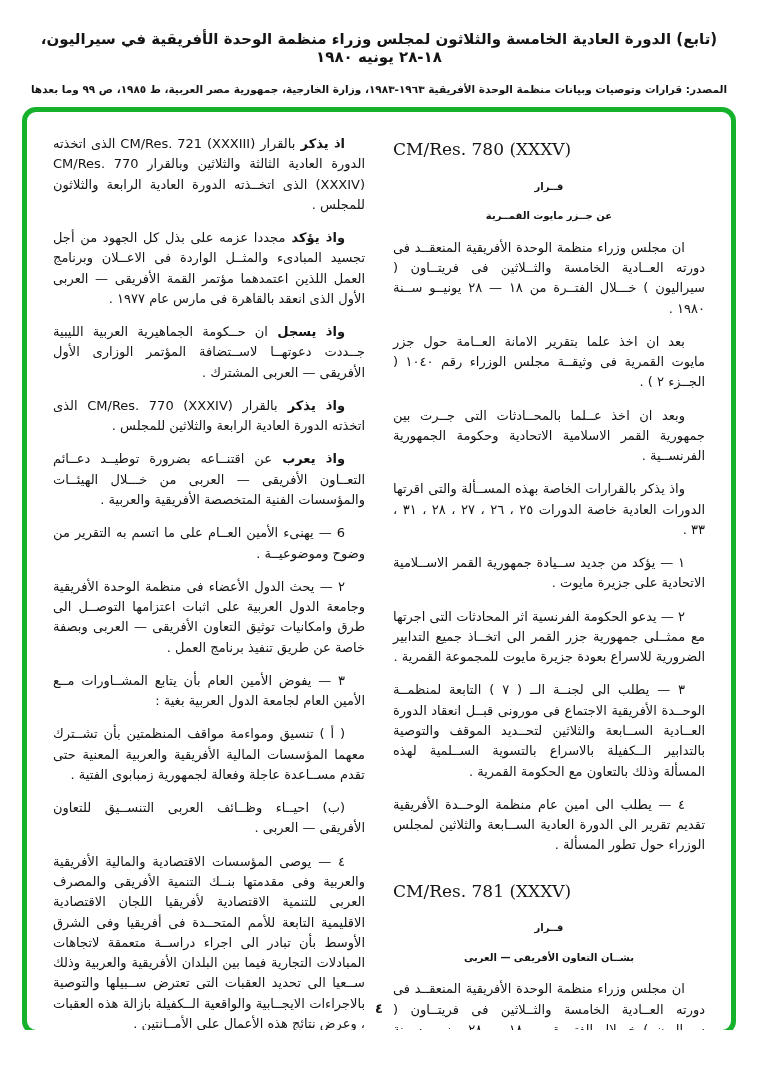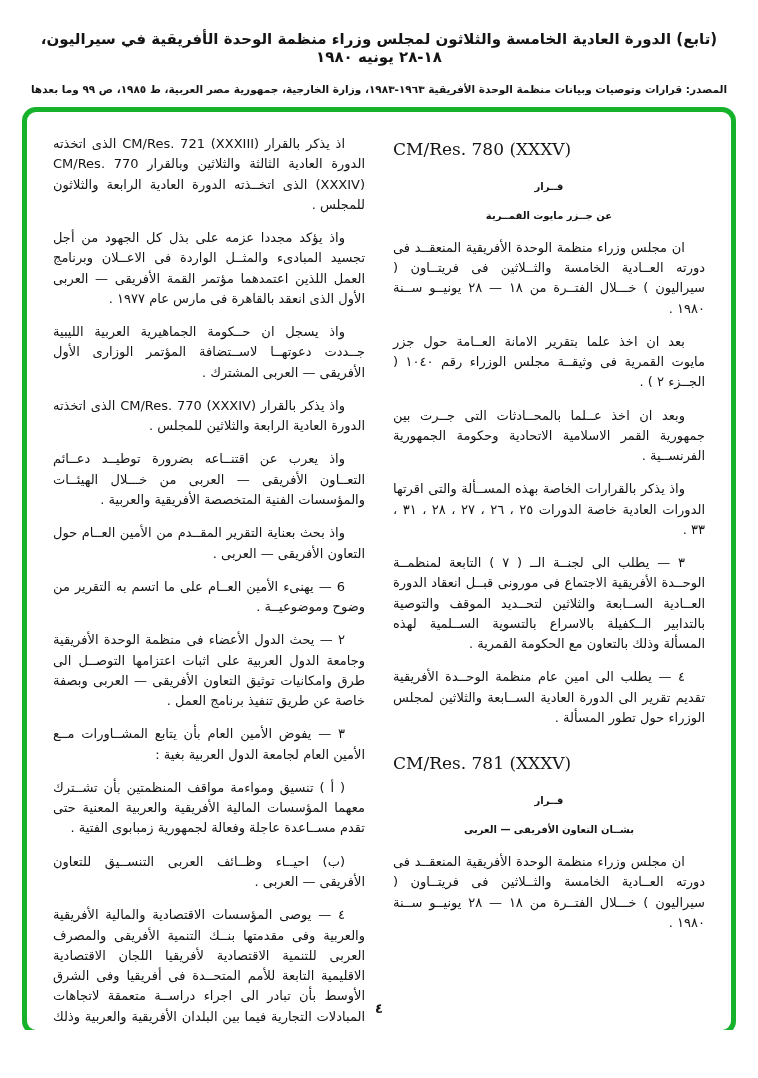--- a/index.html
+++ b/index.html
@@ -13,21 +13,21 @@
   .header-source { font-weight: bold; font-size: 10.5px; margin-top: 17px; }
   .content-box {
     margin: 12px 22px 0; height: 928px; box-sizing: border-box;
     border: 5px solid #16b22b; border-radius: 14px;
     padding: 22px 26px 10px; overflow: hidden;
     display: flex; direction: rtl; gap: 28px;
   }
   .col { flex: 1; min-width: 0; direction: rtl; text-align: justify;
          font-size: 13px; line-height: 1.56; }
   .para { margin: 0 0 13px; text-indent: 20px; }
-  .para b { font-weight: normal; margin-top: 22px; }
+  .para b { font-weight: bold; margin-top: 22px; }
   .res-header {
     direction: ltr; text-align: left; font-family: "DejaVu Serif", serif;
     font-size: 17px; margin: 2px 0 16px; text-indent: 0;
   }
   .res-header.spaced { margin-top: 22px; }
   .center-heading {
     text-align: center; font-weight: bold; font-size: 10px;
     margin: 6px 0 14px; text-indent: 0;
   }
   .page-number {
@@ -47,34 +47,35 @@
 
   <div class="content-box" style="border-color: rgb(22, 178, 43);">
     <div class="col">
         <div class="res-header">CM/Res. 780 (XXXV)</div>
         <div class="center-heading">قــرار</div>
         <div class="center-heading">عن جــزر مايوت القمــرية</div>
         <p class="para">ان مجلس وزراء منظمة الوحدة الأفريقية المنعقــد فى دورته العــادية الخامسة والثــلاثين فى فريتــاون ( سيراليون ) خـــلال الفتــرة من ١٨ — ٢٨ يونيــو ســنة ١٩٨٠ .</p>
         <p class="para">بعد ان اخذ علما بتقرير الامانة العــامة حول جزر مايوت القمرية فى وثيقــة مجلس الوزراء رقم ١٠٤٠ ( الجــزء ٢ ) .</p>
         <p class="para">وبعد ان اخذ عــلما بالمحــادثات التى جــرت بين جمهورية القمر الاسلامية الاتحادية وحكومة الجمهورية الفرنســية .</p>
         <p class="para">واذ يذكر بالقرارات الخاصة بهذه المســألة والتى اقرتها الدورات العادية خاصة الدورات ٢٥ ، ٢٦ ، ٢٧ ، ٢٨ ، ٣١ ، ٣٣ .</p>
+        <p class="para">١ — يؤكد من جديد ســيادة جمهورية القمر الاســلامية الاتحادية على جزيرة مايوت .</p>
+        <p class="para">٢ — يدعو الحكومة الفرنسية اثر المحادثات التى اجرتها مع ممثــلى جمهورية جزر القمر الى اتخــاذ جميع التدابير الضرورية للاسراع بعودة جزيرة مايوت للمجموعة القمرية .</p>
         <p class="para">٣ — يطلب الى لجنــة الــ ( ٧ ) التابعة لمنظمــة الوحــدة الأفريقية الاجتماع فى مورونى قبــل انعقاد الدورة العــادية الســابعة والثلاثين لتحــديد الموقف والتوصية بالتدابير الــكفيلة بالاسراع بالتسوية الســلمية لهذه المسألة وذلك بالتعاون مع الحكومة القمرية .</p>
         <p class="para">٤ — يطلب الى امين عام منظمة الوحــدة الأفريقية تقديم تقرير الى الدورة العادية الســابعة والثلاثين لمجلس الوزراء حول تطور المسألة .</p>
         <div class="res-header spaced">CM/Res. 781 (XXXV)</div>
         <div class="center-heading">قــرار</div>
         <div class="center-heading">بشــان التعاون الأفريقى — العربى</div>
         <p class="para">ان مجلس وزراء منظمة الوحدة الأفريقية المنعقــد فى دورته العــادية الخامسة والثــلاثين فى فريتــاون ( سيراليون ) خـــلال الفتــرة من ١٨ — ٢٨ يونيــو ســنة ١٩٨٠ .</p>
       </div>
     <div class="col">
         <p class="para"><b>اذ يذكر </b>بالقرار ‎CM/Res. 721 (XXXIII)‎ الذى اتخذته الدورة العادية الثالثة والثلاثين وبالقرار ‎CM/Res. 770 (XXXIV)‎ الذى اتخــذته الدورة العادية الرابعة والثلاثون للمجلس .</p>
         <p class="para"><b>واذ يؤكد </b>مجددا عزمه على بذل كل الجهود من أجل تجسيد المبادىء والمثــل الواردة فى الاعــلان وبرنامج العمل اللذين اعتمدهما مؤتمر القمة الأفريقى — العربى الأول الذى انعقد بالقاهرة فى مارس عام ١٩٧٧ .</p>
         <p class="para"><b>واذ يسجل </b>ان حــكومة الجماهيرية العربية الليبية جــددت دعوتهــا لاســتضافة المؤتمر الوزارى الأول الأفريقى — العربى المشترك .</p>
         <p class="para"><b>واذ يذكر </b>بالقرار ‎CM/Res. 770 (XXXIV)‎ الذى اتخذته الدورة العادية الرابعة والثلاثين للمجلس .</p>
         <p class="para"><b>واذ يعرب </b>عن اقتنــاعه بضرورة توطيــد دعــائم التعــاون الأفريقى — العربى من خـــلال الهيئــات والمؤسسات الفنية المتخصصة الأفريقية والعربية .</p>
-        <p class="para"><b>واذ بحث </b>بعناية التقرير المقــدم من الأمين العــام حول التعاون الأفريقى — العربى .</p>
         <p class="para">6 — يهنىء الأمين العــام على ما اتسم به التقرير من وضوح وموضوعيــة .</p>
         <p class="para">٢ — يحث الدول الأعضاء فى منظمة الوحدة الأفريقية وجامعة الدول العربية على اثبات اعتزامها التوصــل الى طرق وامكانيات توثيق التعاون الأفريقى — العربى وبصفة خاصة عن طريق تنفيذ برنامج العمل .</p>
         <p class="para">٣ — يفوض الأمين العام بأن يتابع المشــاورات مــع الأمين العام لجامعة الدول العربية بغية :</p>
         <p class="para">( أ ) تنسيق ومواءمة مواقف المنظمتين بأن تشــترك معهما المؤسسات المالية الأفريقية والعربية المعنية حتى تقدم مســاعدة عاجلة وفعالة لجمهورية زمبابوى الفتية .</p>
         <p class="para">(ب) احيــاء وظــائف العربى التنســيق للتعاون الأفريقى — العربى .</p>
         <p class="para">٤ — يوصى المؤسسات الاقتصادية والمالية الأفريقية والعربية وفى مقدمتها بنــك التنمية الأفريقى والمصرف العربى للتنمية الاقتصادية لأفريقيا اللجان الاقتصادية الاقليمية التابعة للأمم المتحــدة فى أفريقيا وفى الشرق الأوسط بأن تبادر الى اجراء دراســة متعمقة لاتجاهات المبادلات التجارية فيما بين البلدان الأفريقية والعربية وذلك ســعيا الى تحديد العقبات التى تعترض ســبيلها والتوصية بالاجراءات الايجــابية والواقعية الــكفيلة بازالة هذه العقبات ، وعرض نتائج هذه الأعمال على الأمــانتين .</p>
       </div>
   </div>
 
   <div class="page-number">٤</div>

